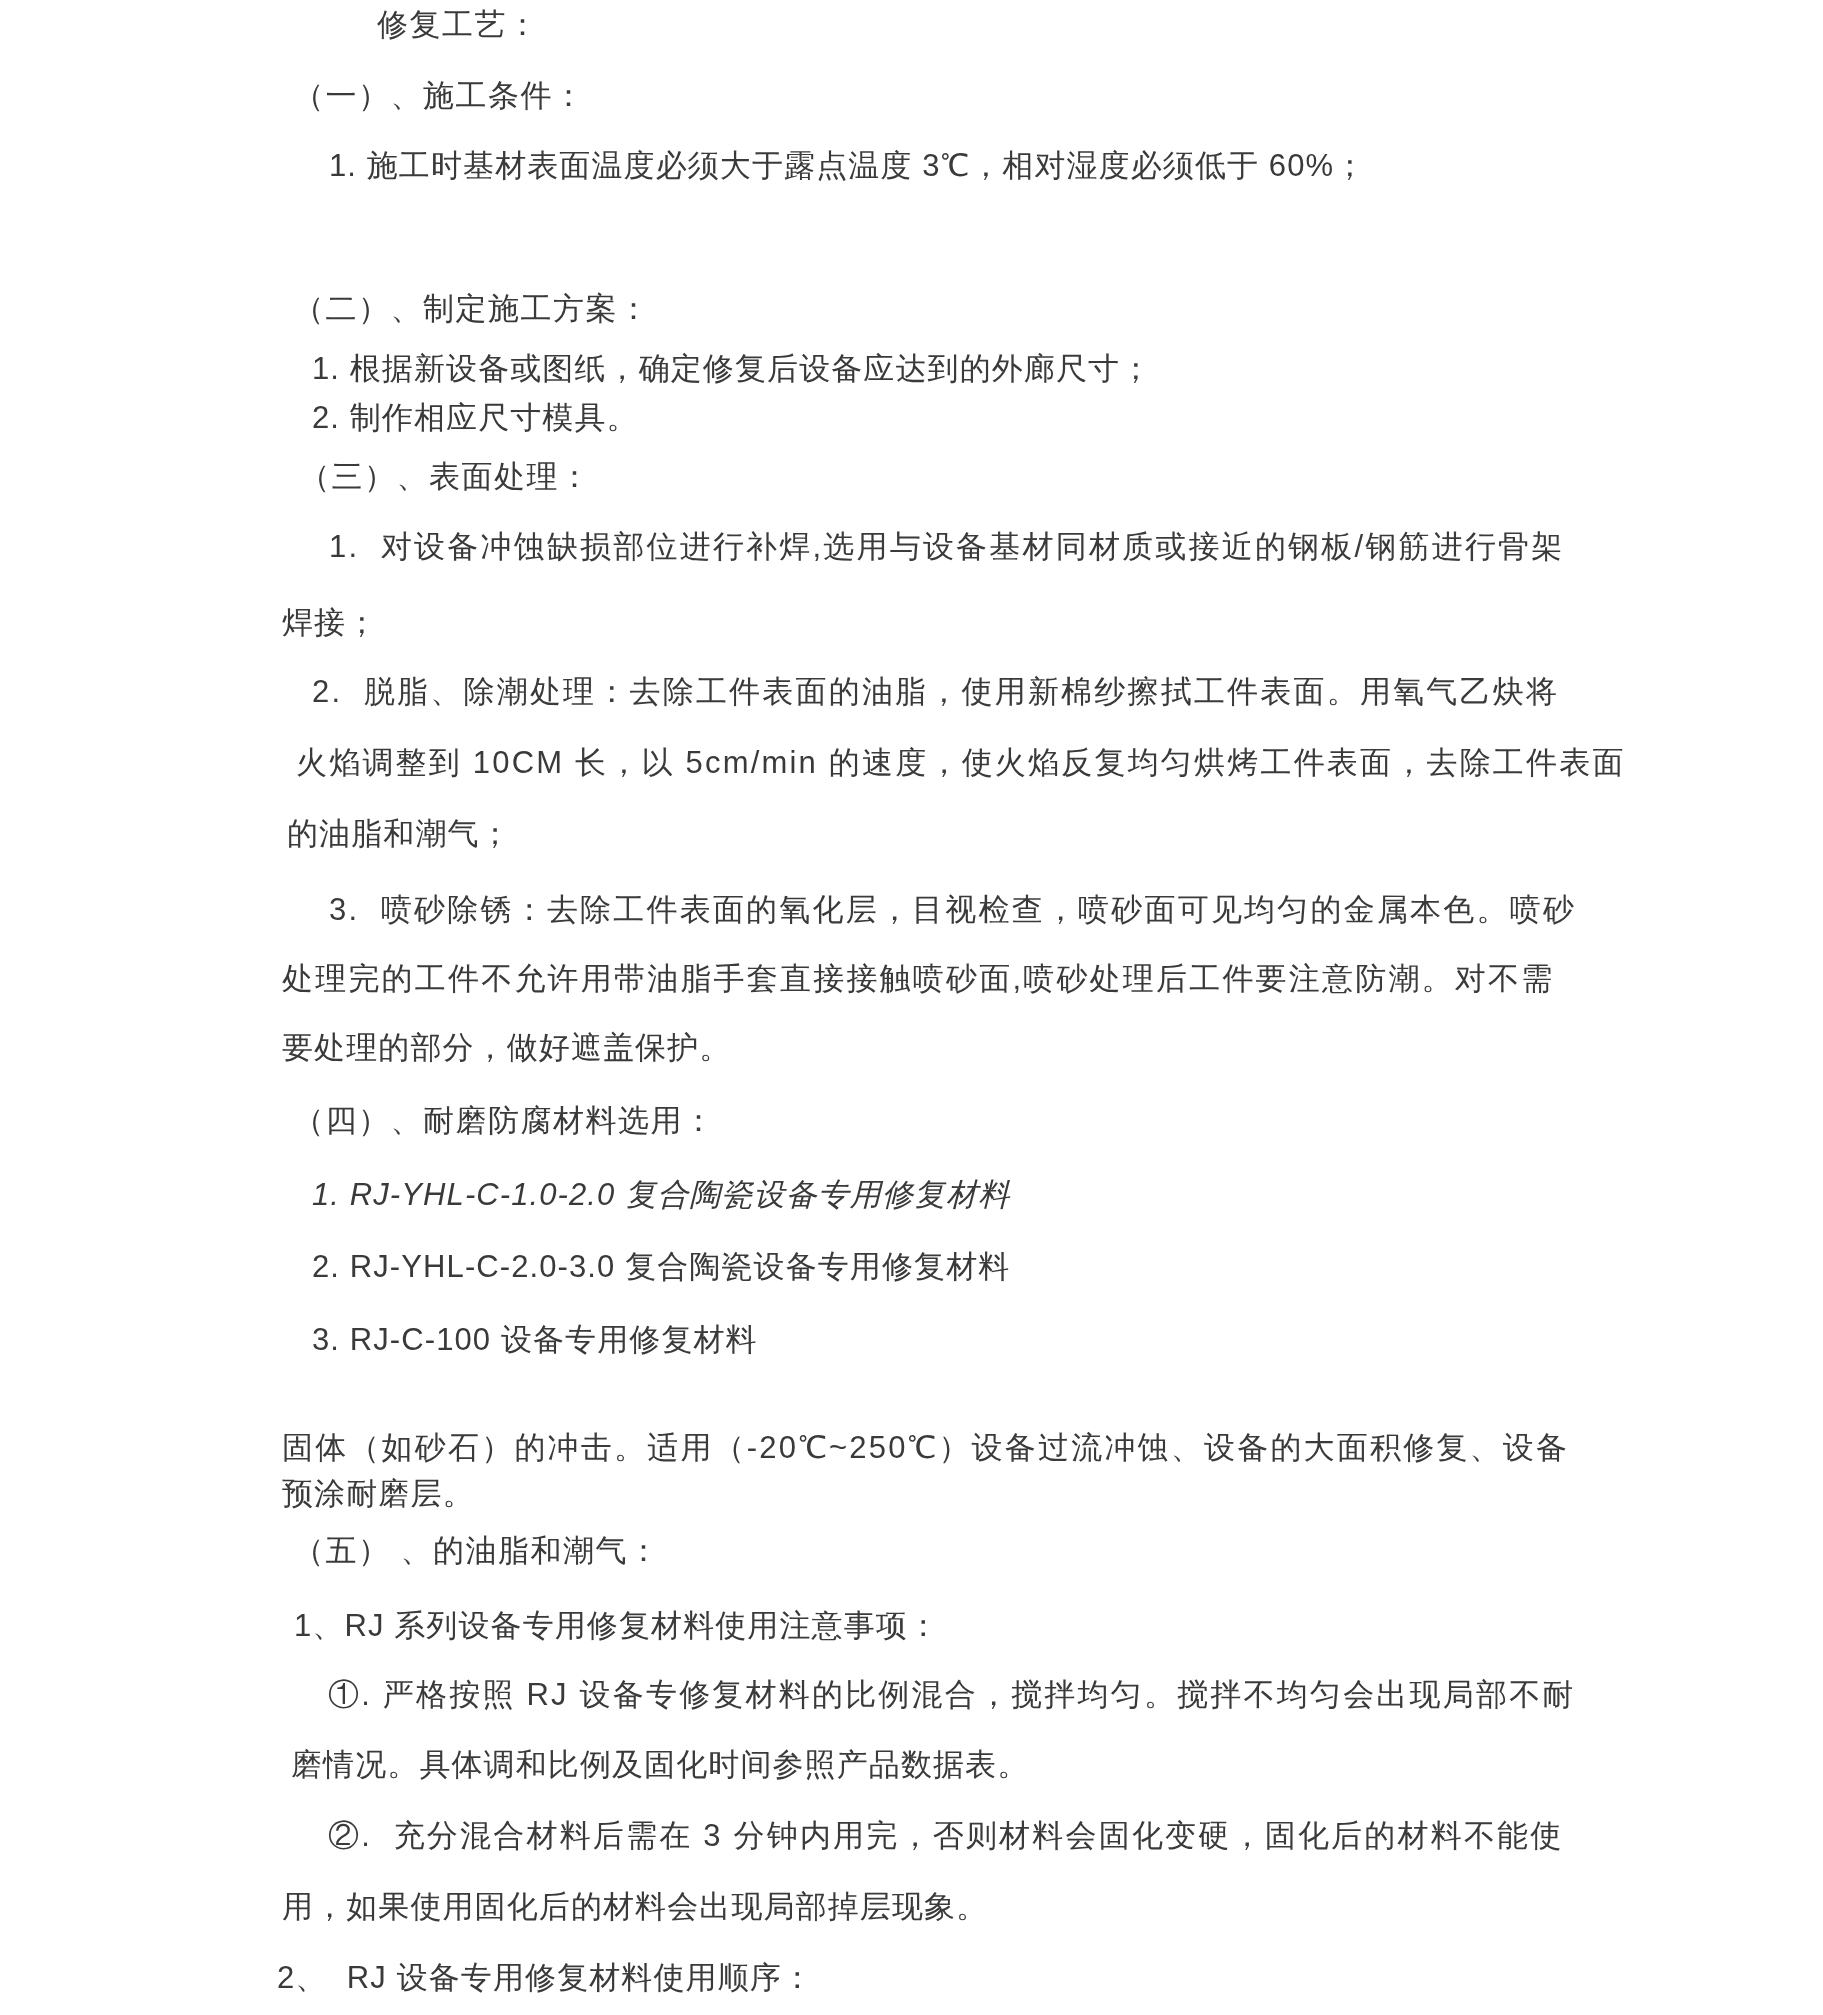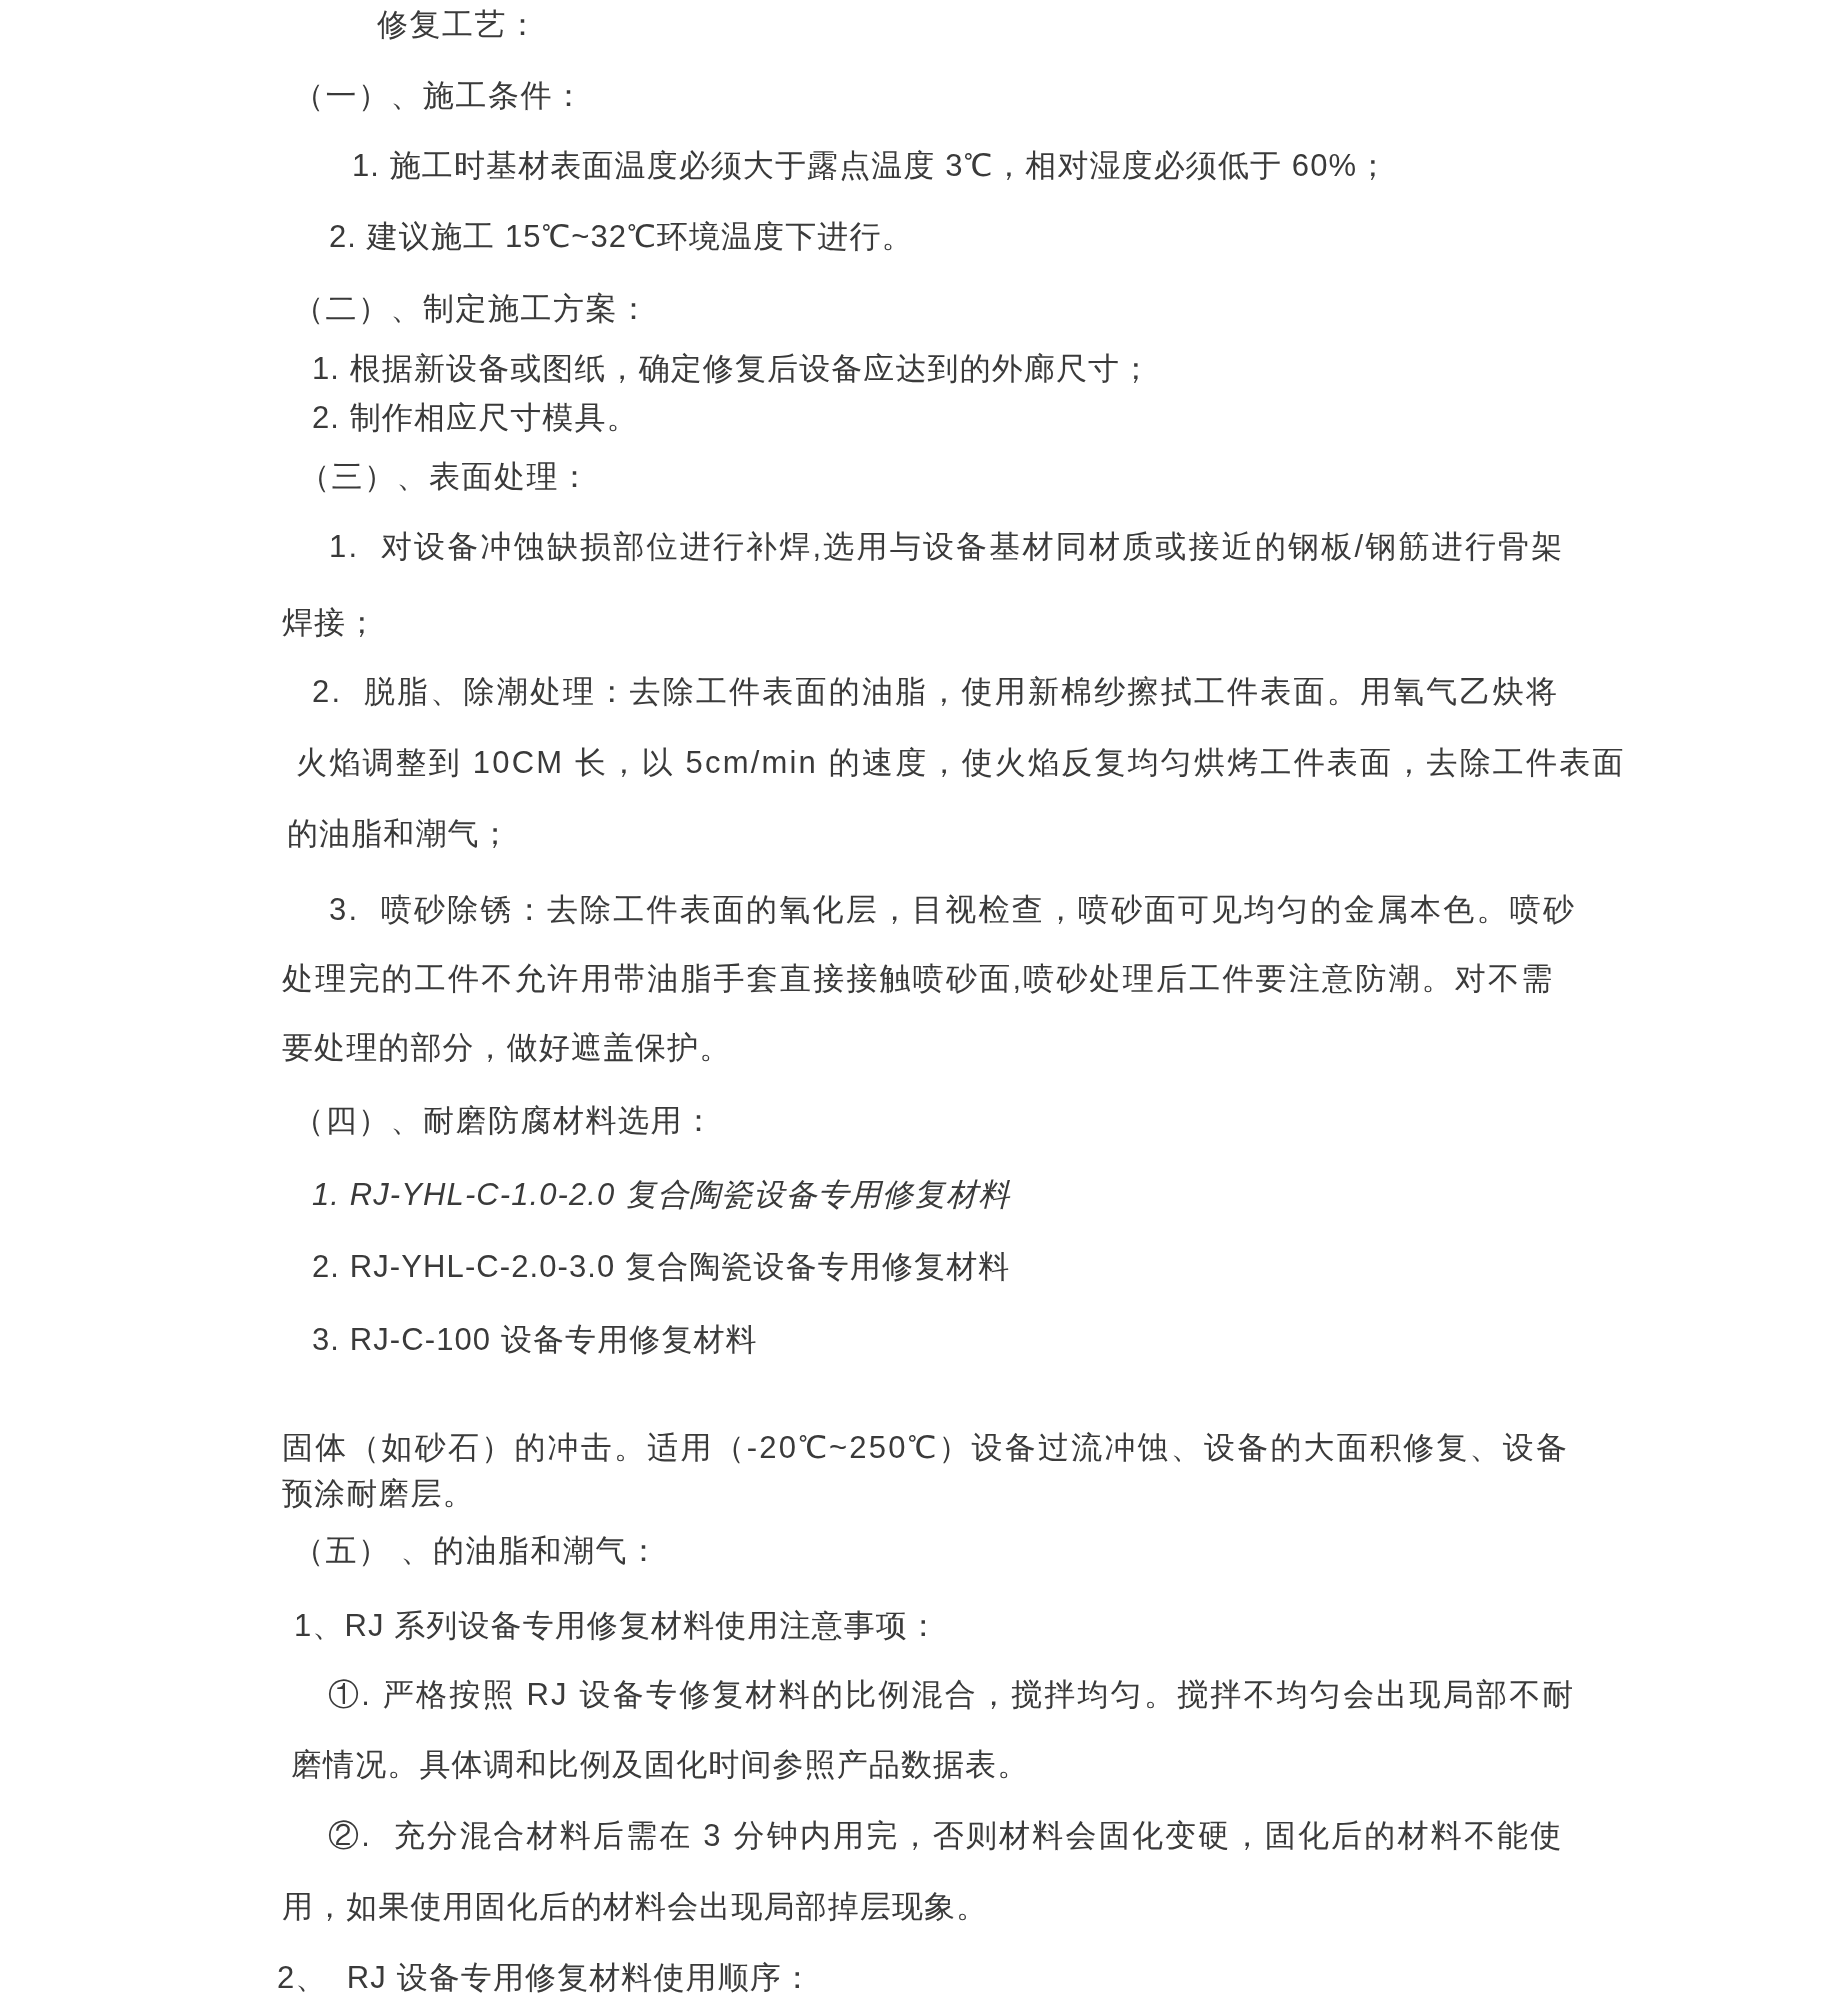--- a/index.html
+++ b/index.html
@@ -32,22 +32,21 @@
   }
 </style>
 </head>
 <body>
 
 <div class="page">
 
   <div class="ln heading" style="left:377px; top:7.4px;">修复工艺：</div>
 
   <div class="ln heading" style="left:293px; top:78px;">（一）、施工条件：</div>
-  <div class="ln" style="left:329px; top:148px;margin-left:23px;">1. 施工时基材表面温度必须大于露点温度 3℃，相对湿度必须低于 60%；</div>
-  <div class="ln" style="left:329px; top:219px;">2. 建议施工 15℃~32℃环境温度下进行。</div>
+  <div class="ln" style="left:329px; top:148px;">1. 施工时基材表面温度必须大于露点温度 3℃，相对湿度必须低于 60%；</div>
 
   <div class="ln heading" style="left:293px; top:291px;">（二）、制定施工方案：</div>
   <div class="ln" style="left:312px; top:351px;">1. 根据新设备或图纸，确定修复后设备应达到的外廊尺寸；</div>
   <div class="ln" style="left:312px; top:400px;">2. 制作相应尺寸模具。</div>
 
   <div class="ln heading" style="left:299px; top:459px;">（三）、表面处理：</div>
   <div class="ln wide" style="left:329px; top:529px;">1.  对设备冲蚀缺损部位进行补焊,选用与设备基材同材质或接近的钢板/钢筋进行骨架</div>
   <div class="ln" style="left:282px; top:605px;">焊接；</div>
   <div class="ln wide" style="left:312px; top:674px;">2.  脱脂、除潮处理：去除工件表面的油脂，使用新棉纱擦拭工件表面。用氧气乙炔将</div>
   <div class="ln wide" style="left:282px; top:745px;margin-left:14px;">火焰调整到 10CM 长，以 5cm/min 的速度，使火焰反复均匀烘烤工件表面，去除工件表面</div>

